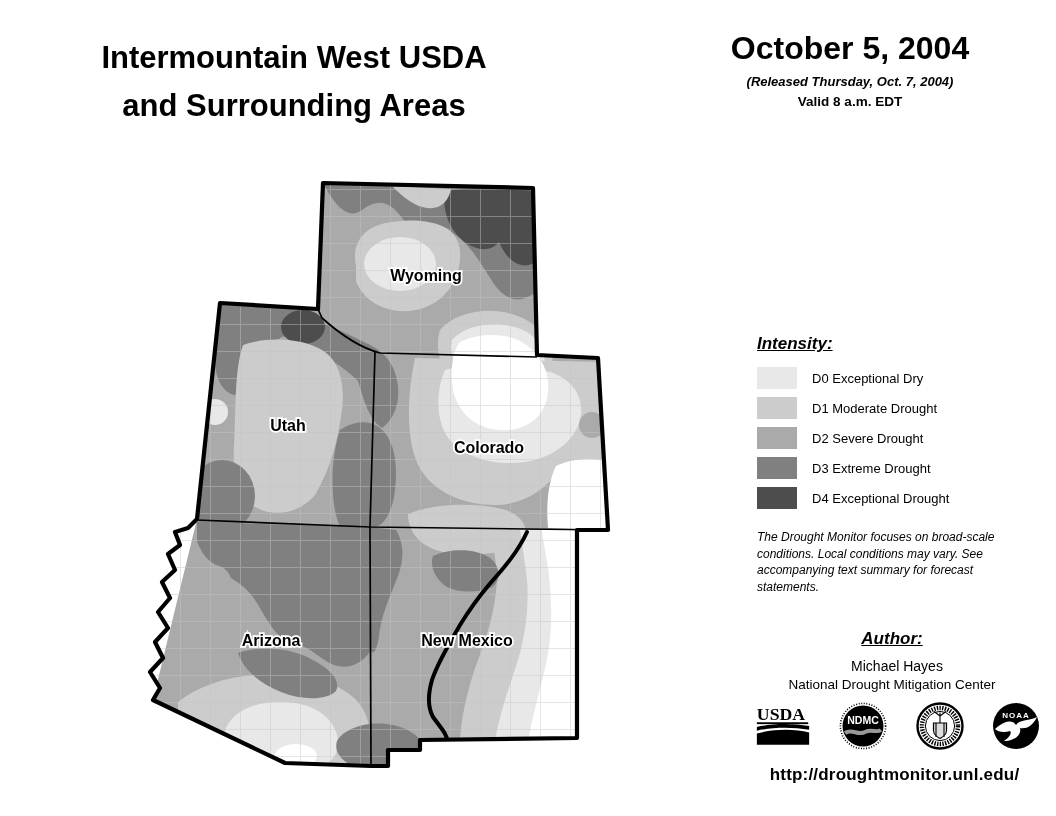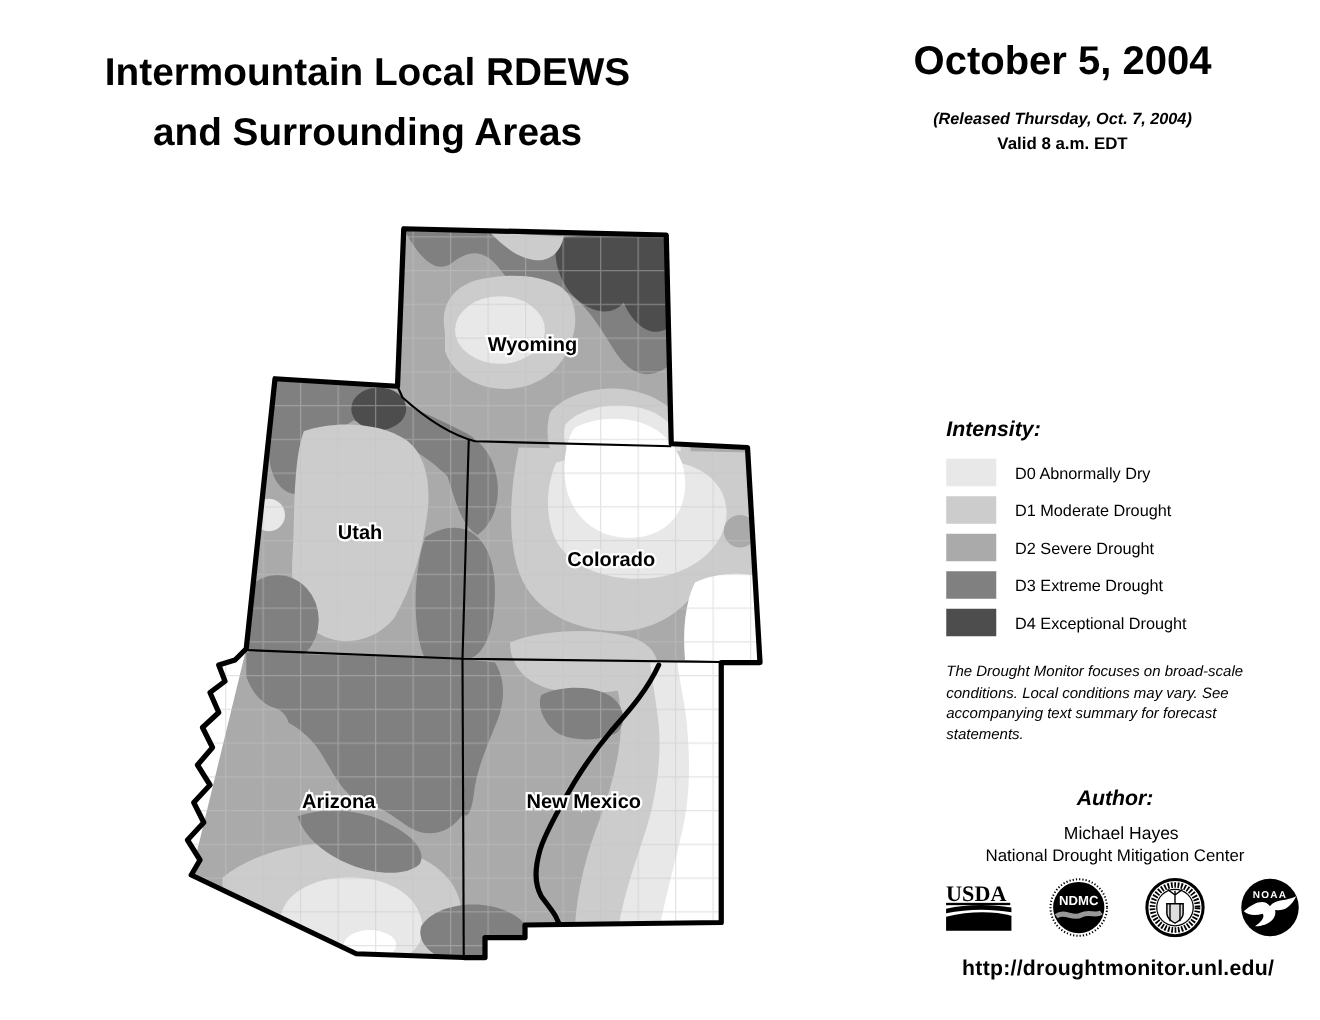--- a/index.html
+++ b/index.html
@@ -7,25 +7,25 @@
     position:relative;width:1056px;height:816px;background:#fff;
     font-family:"Liberation Sans","DejaVu Sans",sans-serif;color:#000;overflow:hidden;
   }
   .abs{position:absolute;}
   
   .title-block{left:34px;top:28px;width:520px;text-align:center;}
   .kicker{font-size:21px;font-weight:bold;font-style:italic;}
   .main-title{font-size:31px;font-weight:bold;line-height:48px;margin-top:6px;}
   .date-block{left:700px;top:30px;width:300px;text-align:center;}
   .date-line{font-size:32px;font-weight:bold;}
-  .released-line{font-size:13px;font-weight:bold;font-style:italic;margin-top:20px;}
+  .released-line{font-size:13px;font-weight:bold;font-style:italic;margin-top:7px;}
   .valid-line{font-size:13.5px;font-weight:bold;margin-top:5px;}
   
   .legend{left:757px;top:334px;width:270px;}
-  .legend-title,.author-title{font-size:17px;font-weight:bold;font-style:italic;}
+  .legend-title,.author-title{font-size:17px;font-weight:bold;font-style:italic;text-decoration:underline;}
   .legend-rows{margin-top:9px;}
   .legend-row{display:flex;align-items:center;height:30px;}
   .swatch{width:40px;height:22px;flex:0 0 40px;}
   .legend-label{font-size:13px;margin-left:15px;white-space:nowrap;}
   
   .disclaimer{left:757px;top:529px;width:250px;font-size:12px;font-style:italic;line-height:1.38;}
   .author{left:757px;top:629px;width:270px;text-align:center;}
   .author-name{font-size:14px;margin-top:9px;margin-left:10px;}
   .author-org{font-size:13.5px;margin-top:3px;white-space:nowrap;}
   
@@ -109,37 +109,37 @@
       <text class="state-label" x="426" y="281">Wyoming</text>
       <text class="state-label" x="288" y="431">Utah</text>
       <text class="state-label" x="489" y="453">Colorado</text>
       <text class="state-label" x="271" y="646">Arizona</text>
       <text class="state-label" x="467" y="646">New Mexico</text>
     </g>
   </svg>
 
   <div class="abs title-block">
     <div class="main-title">
-      <div>Intermountain Local RDEWS</div>
+      <div>Intermountain West USDA</div>
       <div>and Surrounding Areas</div>
     </div>
   </div>
 
   <div class="abs date-block">
     <div class="date-line">October 5, 2004</div>
     <div class="released-line">(Released Thursday, Oct. 7, 2004)</div>
     <div class="valid-line">Valid 8 a.m. EDT</div>
   </div>
 
   <div class="abs legend">
     <div class="legend-title">Intensity:</div>
     <div class="legend-rows">
       <div class="legend-row">
         <div class="swatch" style="background: rgb(232, 232, 232);"></div>
-        <div class="legend-label">D0 Abnormally Dry</div>
+        <div class="legend-label">D0 Exceptional Dry</div>
       </div>
       <div class="legend-row">
         <div class="swatch" style="background: rgb(204, 204, 204);"></div>
         <div class="legend-label">D1 Moderate Drought</div>
       </div>
       <div class="legend-row">
         <div class="swatch" style="background: rgb(170, 170, 170);"></div>
         <div class="legend-label">D2 Severe Drought</div>
       </div>
       <div class="legend-row">

